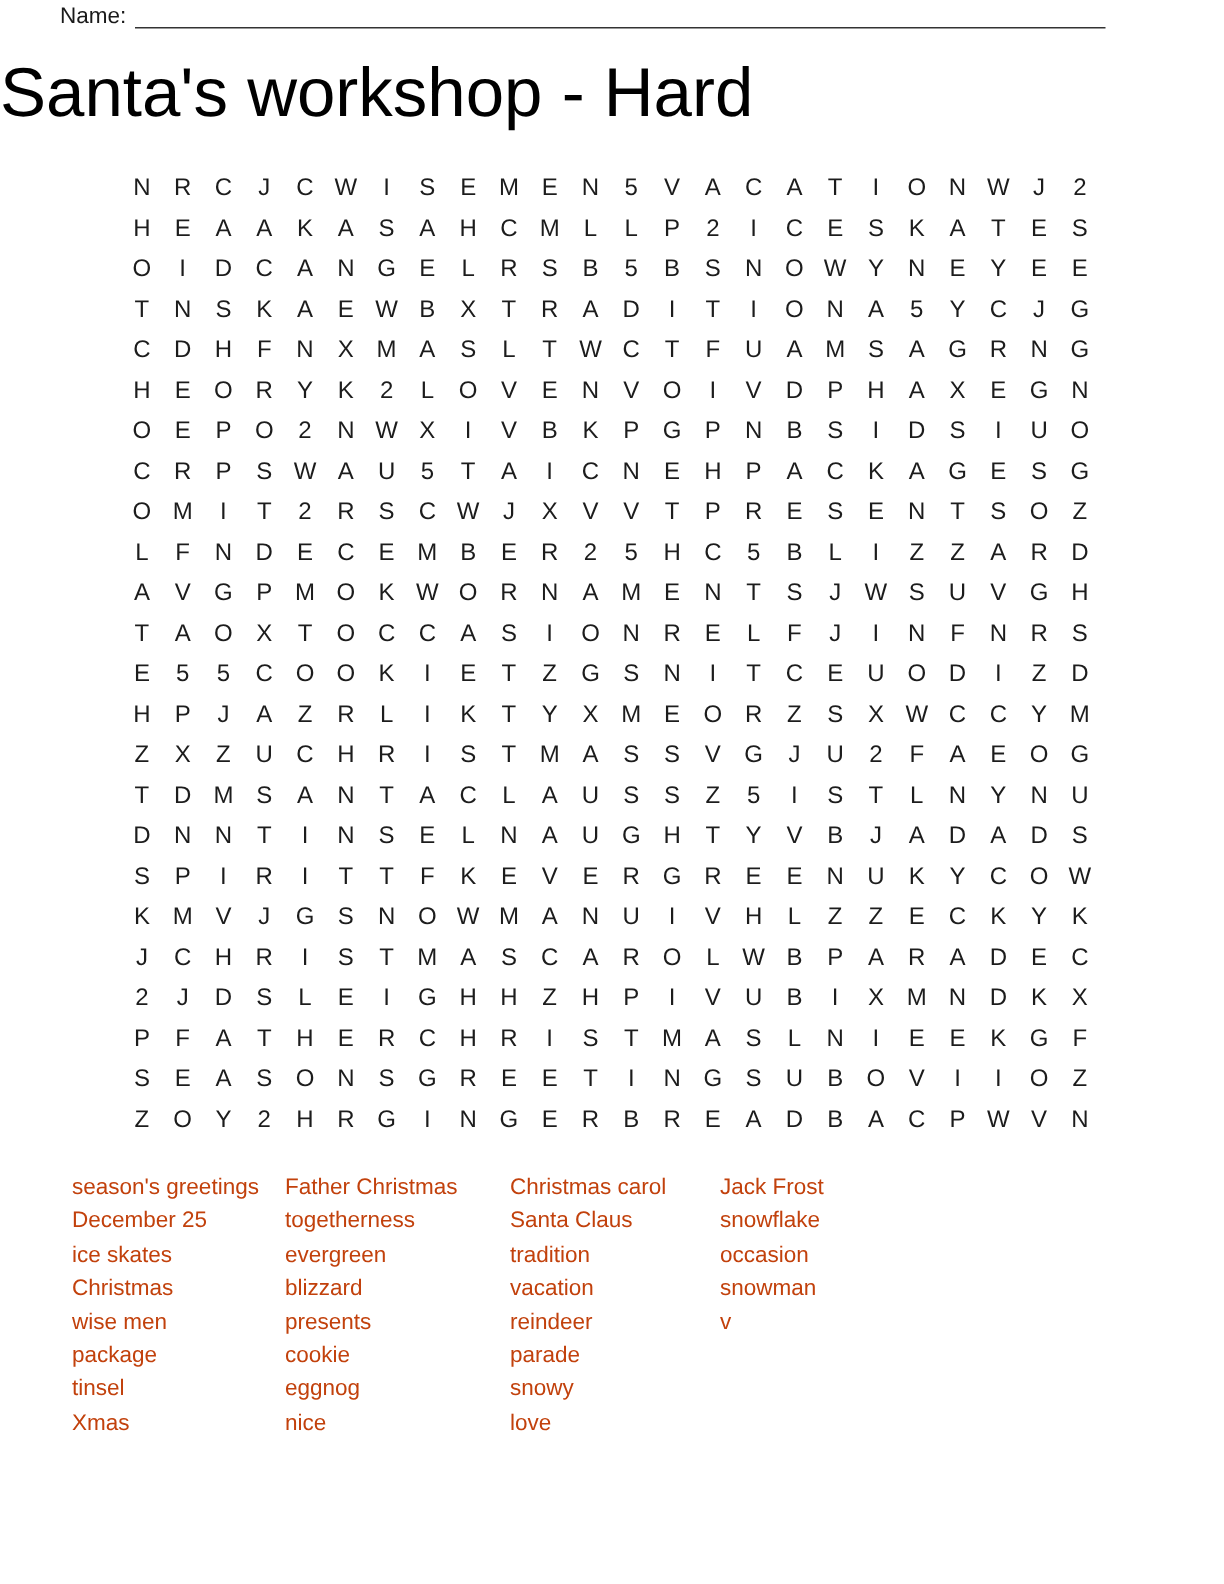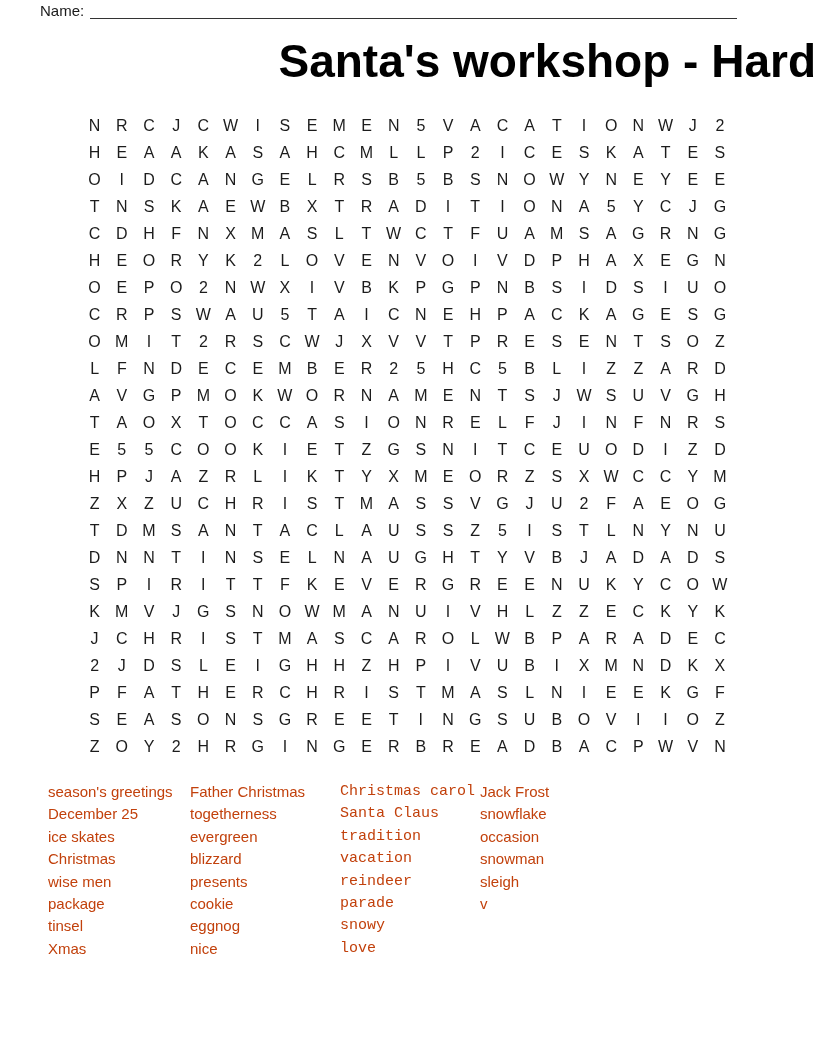--- a/index.html
+++ b/index.html
@@ -28,23 +28,23 @@
   }
   .name-line {
     flex: 1;
     border-bottom: 1.5px solid #333;
     height: 16px;
   }
   .page-title {
     position: absolute;
     left: 0; top: 34px;
     width: 816px;
-    text-align: right;
+    text-align: left;
     font-size: 46px;
-    font-weight: 700;
+    font-weight: 400;
     color: #000;
     letter-spacing: 0px;
   }
   .letter-grid {
     position: absolute;
     left: 81px; top: 112px;
     display: grid;
     grid-template-columns: repeat(24, 27.2px);
     grid-auto-rows: 27px;
   }
@@ -58,21 +58,21 @@
   }
   .word-list {
     position: absolute;
     left: 48px; top: 781px;
     width: 730px;
     display: flex;
   }
   .word-list-column { display: block; }
   .word-list-column:nth-child(1) { width: 142px; }
   .word-list-column:nth-child(2) { width: 150px; }
-  .word-list-column:nth-child(3) { width: 140px; font-family: Liberation Mono, monospace; }
+  .word-list-column:nth-child(3) { width: 140px; }
   .word-list-column:nth-child(4) { width: 142px; }
   .word-list-column:nth-child(5) { width: 156px; }
   .word-list-item {
     font-size: 15px;
     line-height: 22.4px;
     color: #c2410c;
     white-space: nowrap;
   }
 </style>
 </head>
@@ -693,16 +693,15 @@
       <div class="word-list-item">reindeer</div>
       <div class="word-list-item">parade</div>
       <div class="word-list-item">snowy</div>
       <div class="word-list-item">love</div>
     </div>
     <div class="word-list-column">
       <div class="word-list-item">Jack Frost</div>
       <div class="word-list-item">snowflake</div>
       <div class="word-list-item">occasion</div>
       <div class="word-list-item">snowman</div>
-      <div class="word-list-item">sleigh</div>
       <div class="word-list-item">v</div>
     </div>
   </div>
 
 </body></html>

